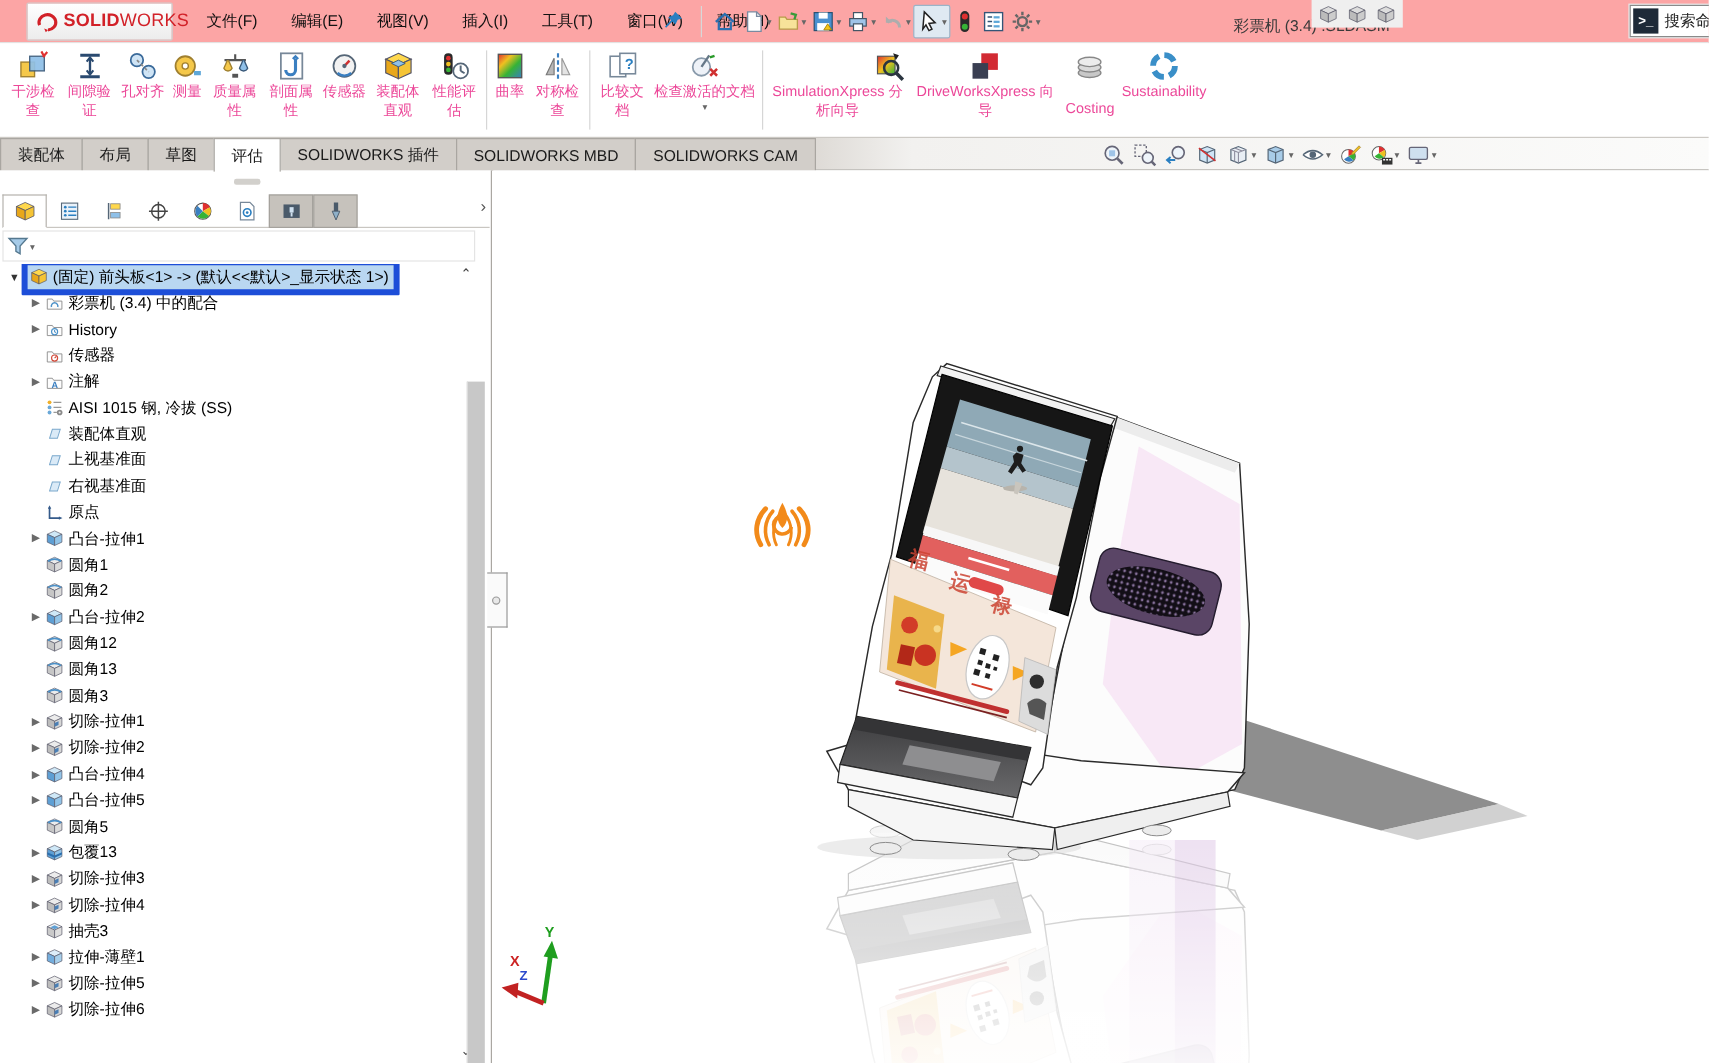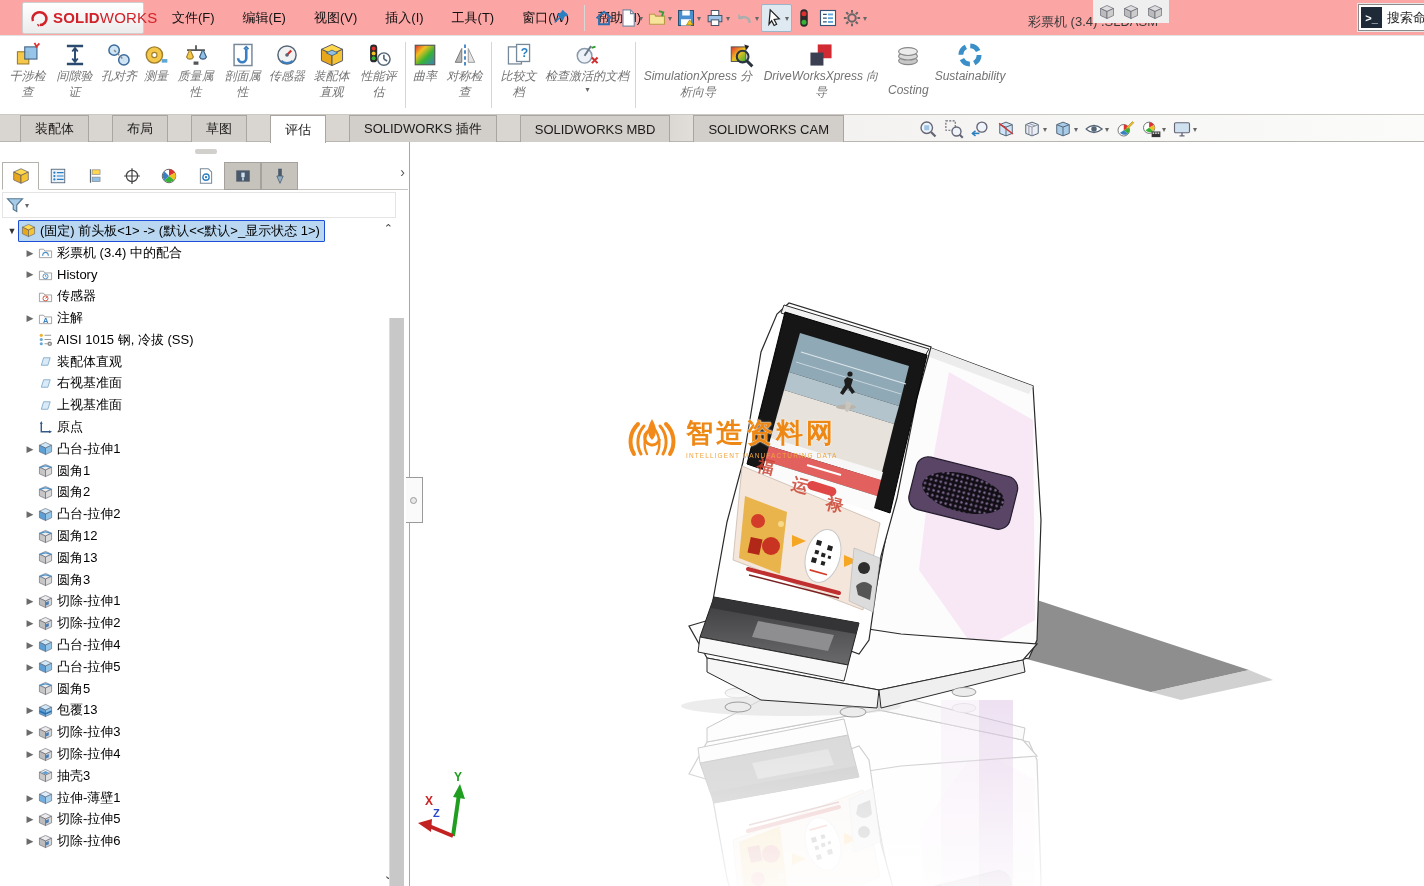--- a/index.html
+++ b/index.html
@@ -32,33 +32,33 @@
     display:flex; align-items:center; justify-content:center; }
   #searchbox .st { font-size:13px; color:#222; white-space:nowrap; }
 
   
   #ribbon { position:absolute; left:0; top:36px; width:1424px; height:79px; background:#fff;
     border-bottom:1px solid #ccc9c4; display:flex; align-items:flex-start; padding:4px 4px 0 4px; }
   .rgroup { display:flex; align-items:flex-start; }
   .rsep { width:1px; height:66px; background:#d6d6d6; margin:2px 3px 0 3px; flex:0 0 1px; }
   .rbtn { display:flex; flex-direction:column; align-items:center; padding:2px 3px; max-width:47px; cursor:default; }
   .rbtn .ric { width:26px; height:26px; margin-bottom:1px; }
-  .rbtn .rlabel { font-size:12px; color:#737373; text-align:center; line-height:1.3;font-style:italic; }
+  .rbtn .rlabel { font-size:12px; color:#ec4899; text-align:center; line-height:1.3; }
   .rbtn[data-icon="check-active-document"] { max-width:102px; }
   .rbtn[data-icon="simulationxpress"] { max-width:118px;align-items:flex-end; }
   .rbtn[data-icon="floxpress"] { max-width:82px; }
   .rbtn[data-icon="driveworksxpress"] { max-width:128px; }
   .rbtn[data-icon="costing"] { max-width:64px; }
   .rbtn[data-icon="costing"] .rlabel { margin-top:14px; }
   .rbtn[data-icon="sustainability"] { max-width:96px; }
 
   
   #tabstrip { position:absolute; left:0; top:115px; width:1424px; height:27px;
     background:linear-gradient(90deg,#d9d5d0 0 660px,#f2f1ef 760px,#fbfbfa); border-bottom:1px solid #b9b6b1; }
-  #cmdtabs { position:absolute; left:20px; top:0; height:27px; display:flex;gap:24px; }
+  #cmdtabs { position:absolute; left:0; top:0; height:27px; display:flex; }
   .ctab { height:27px; padding:0 14px; font-size:13px; color:#1a1a1a; display:flex; align-items:center;
     background:#d2cec9; border:1px solid #a9a6a1; border-bottom:none; margin-right:-1px; cursor:default; }
   .ctab.active { background:#fff; position:relative; z-index:2; height:28px; }
   #headsup { position:absolute; left:915px; top:2px; height:24px; display:flex; align-items:center; }
   .hu { display:flex; align-items:center; padding:1px 3px; }
   .hu .ic { width:20px; height:20px; }
 
   
   #main { position:absolute; left:0; top:142px; width:1424px; height:744px; }
   #panel { position:absolute; left:0; top:0; width:410px; height:744px; background:#fff; border-right:1px solid #aaa7a2; }
@@ -72,21 +72,21 @@
   #filterrow { position:absolute; left:2px; top:50px; width:394px; height:26px; display:flex; align-items:center;
     border:1px solid #e4e4e4; background:#fff; }
   #filterrow .funnel { width:20px; height:20px; margin-left:2px; }
   #filterrow .caret { margin-left:0; }
 
   #tree { position:absolute; left:0; top:78px; width:396px; height:666px; overflow:hidden; }
   .trow { height:21.8px; display:flex; align-items:center; font-size:13px; color:#000; white-space:nowrap; }
   .trow .arrow { width:12px; text-align:center; font-size:9px; color:#6a6a6a; flex:0 0 12px; margin-left:6px; }
   .trow.child .arrow { margin-left:24px; }
   .trow .sel { display:flex; align-items:center; gap:4px; padding:1px 4px 1px 2px; border-radius:1px; }
-  .trow .sel.on { background:#b9d7f1; border:1px solid #1d4ed8; }
+  .trow .sel.on { background:#b9d7f1; border:5px solid #1d4ed8; }
   .trow .ic { width:15px; height:15px; flex:0 0 15px; }
   #scrollup { position:absolute; right:16px; top:80px; font-size:11px; color:#444; }
   #scrolldown { position:absolute; right:16px; bottom:4px; font-size:11px; color:#444; }
   #pscroll { position:absolute; right:5px; top:176px; width:15px; height:568px; background:#c8c8c8; border-left:1px solid #dcdcdc; }
   #splitter { position:absolute; left:406px; top:335px; width:17px; height:46px; background:#fafafa;
     border:1px solid #9a9a9a; border-left:none; z-index:5; }
   #splitter .dot { position:absolute; left:4px; top:19px; width:7px; height:7px; border-radius:50%;
     border:1px solid #9a9a9a; background:#e8e8e8; }
 
   #viewport { position:absolute; left:411px; top:0; width:1013px; height:744px; background:#fff; overflow:hidden; }
@@ -755,32 +755,32 @@
             </span>
           </div>
           <div class="trow child">
             <span class="arrow"></span>
             <span class="sel">
               <span class="ic">
                 <svg viewBox="0 0 16 16" style="width: 100%; height: 100%; display: block;">
                   <polygon points="3.5,12 6,4 13,4 10.5,12" fill="rgba(140,190,230,0.32)" stroke="#7aa8cc" stroke-width="0.9"></polygon>
                 </svg>
               </span>
+              <span>上视基准面</span>
+            </span>
+          </div>
+          <div class="trow child">
+            <span class="arrow"></span>
+            <span class="sel">
+              <span class="ic">
+                <svg viewBox="0 0 16 16" style="width: 100%; height: 100%; display: block;">
+                  <polygon points="3.5,12 6,4 13,4 10.5,12" fill="rgba(140,190,230,0.32)" stroke="#7aa8cc" stroke-width="0.9"></polygon>
+                </svg>
+              </span>
               <span>右视基准面</span>
-            </span>
-          </div>
-          <div class="trow child">
-            <span class="arrow"></span>
-            <span class="sel">
-              <span class="ic">
-                <svg viewBox="0 0 16 16" style="width: 100%; height: 100%; display: block;">
-                  <polygon points="3.5,12 6,4 13,4 10.5,12" fill="rgba(140,190,230,0.32)" stroke="#7aa8cc" stroke-width="0.9"></polygon>
-                </svg>
-              </span>
-              <span>上视基准面</span>
             </span>
           </div>
           <div class="trow child">
             <span class="arrow"></span>
             <span class="sel">
               <span class="ic">
                 <svg viewBox="0 0 16 16" style="width: 100%; height: 100%; display: block;">
                   <path d="M3.5 3v9.5H13" fill="none" stroke="#345a8a" stroke-width="1.5"></path>
                   <path d="M2 4.2 3.5 1 5 4.2z" fill="#345a8a"></path>
                   <path d="M11.8 11 15 12.5 11.8 14z" fill="#345a8a"></path>
@@ -1171,20 +1171,16 @@
             <path d="M8 40 C2 30 4 18 12 10" stroke-width="4"></path>
             <path d="M15 40 C10 31 11 20 18 12" stroke-width="3"></path>
             <path d="M21 40 C17 32 18 22 24 14" stroke-width="2.4"></path>
             <path d="M44 40 C50 30 48 18 40 10" stroke-width="4"></path>
             <path d="M37 40 C42 31 41 20 34 12" stroke-width="3"></path>
             <path d="M31 40 C35 32 34 22 28 14" stroke-width="2.4"></path>
           </g>
           <path d="M26 5 C21.5 13 20 20 26 26 C32 20 30.5 13 26 5" fill="#f28a1a"></path>
           <path d="M26 16 a7.5 7.5 0 1 0 7.5 9" fill="none" stroke="#f28a1a" stroke-width="3"></path>
         </svg>
-        <div id="wmtext">
-          <div class="wt1">智造资料网</div>
-          <div class="wt2">INTELLIGENT MANUFACTURING DATA</div>
-        </div>
       </div>
     </div>
   </div>
 </div>
 
 </body></html>

